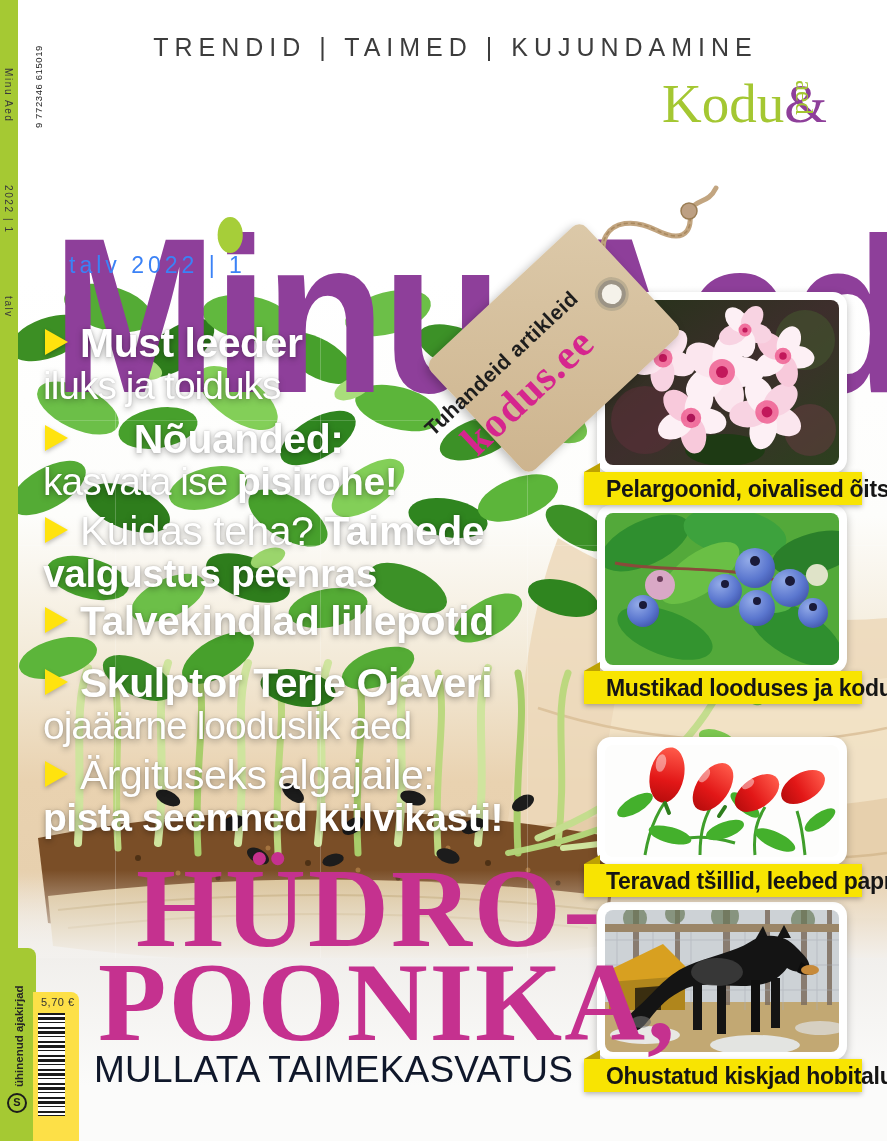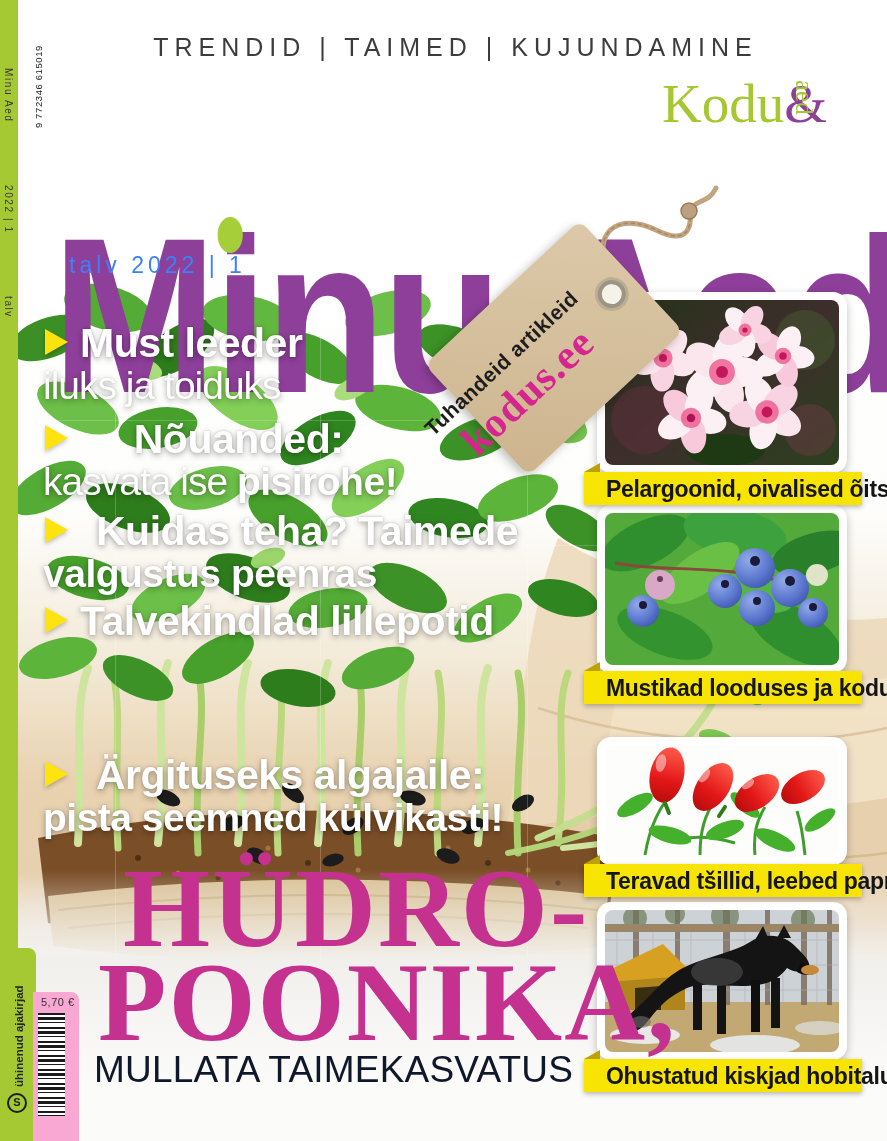--- a/index.html
+++ b/index.html
@@ -37,29 +37,29 @@
              text-align:center;}
   .tag-l1{font-size:21px;font-weight:bold;color:#1d1d1d;letter-spacing:.5px;}
   .tag-l2{font-family:"Liberation Serif",serif;font-size:42px;font-weight:bold;color:#d6258e;letter-spacing:1px;margin-top:2px;}
   
   .headline{position:absolute;left:43px;z-index:5;color:#fff;white-space:nowrap;
             text-shadow:0 2px 6px rgba(0,0,0,.35),0 0 2px rgba(0,0,0,.18);}
   .tri{position:absolute;left:2px;top:7px;width:0;height:0;border-top:13px solid transparent;
        border-bottom:13px solid transparent;border-left:23px solid #ffe30e;
        filter:drop-shadow(0 2px 2px rgba(0,0,0,.25));}
   .hl1{font-size:41px;font-weight:bold;letter-spacing:-.5px;line-height:1.04;padding-left:37px;}
-  .hl1 .reg{font-weight:700;margin-left:16px;}
+  .hl1 .reg{font-weight:400;}
   .hl2{font-size:39px;font-weight:400;letter-spacing:-1px;line-height:1.02;margin-top:1px;}
   .hl2 b{font-weight:bold;letter-spacing:-.5px;}
   .hl2.allbold{font-weight:bold;letter-spacing:-.5px;}
   .h1{top:322px;} .h2{top:418px;text-align:center;} .h3{top:510px;} .h4{top:600px;} .h5{top:662px;} .h6{top:754px;}
   
   .feat{position:absolute;z-index:4;font-family:"Liberation Serif",serif;font-weight:bold;color:#c5318f;
         line-height:1;white-space:nowrap;}
-  .feat1{left:123px;top:852px;font-size:112px;letter-spacing:2px;}
+  .feat1{left:136px;top:852px;font-size:112px;letter-spacing:2px;}
   .feat2{left:90px;top:946px;font-size:112px;letter-spacing:2px;margin-left:8px;}
   .feat-sub{position:absolute;left:94px;top:1049px;z-index:4;font-size:37px;font-weight:normal;color:#0f172a;
             letter-spacing:.2px;white-space:nowrap;font-family:"Liberation Sans",sans-serif;}
   
   .card{position:absolute;left:597px;width:234px;background:#fff;padding:8px;border-radius:14px;
         box-shadow:0 3px 8px rgba(0,0,0,.25);z-index:3;}
   .card svg{display:block;border-radius:8px;}
   .c1{top:292px;} .c2{top:505px;} .c3{top:737px;} .c4{top:902px;}
   .caption{position:absolute;left:584px;width:256px;height:33px;background:#f8e402;z-index:5;
            font-size:23px;font-weight:bold;color:#151515;line-height:34px;padding-left:22px;
@@ -67,21 +67,21 @@
   .caption::before{content:'';position:absolute;left:0;top:-9px;width:0;height:0;
                    border-right:16px solid #bda203;border-top:9px solid transparent;}
   .cap1{top:472px;} .cap2{top:671px;} .cap3{top:864px;} .cap4{top:1059px;}
   
   .green-corner{position:absolute;left:0;top:948px;width:36px;height:193px;background:#a5c933;
                 border-radius:0 8px 0 0;z-index:10;}
   .publisher{position:absolute;left:13px;top:1087px;transform:rotate(-90deg);transform-origin:0 0;
              width:92px;font-size:11.5px;font-weight:bold;color:#262626;white-space:nowrap;z-index:11;}
   .pub-logo{position:absolute;left:7px;top:1093px;width:16px;height:16px;border:2.5px solid #1c1c1c;border-radius:50%;
             z-index:11;font-size:11px;font-weight:bold;color:#1c1c1c;text-align:center;line-height:15px;}
-  .barcode-box{position:absolute;left:33px;top:992px;width:46px;height:149px;background:#f9a8d4;
+  .barcode-box{position:absolute;left:33px;top:992px;width:46px;height:149px;background:#fde047;
                border-radius:0 8px 0 0;z-index:10;}
   .price{position:absolute;left:8px;top:4px;font-size:11px;color:#333;letter-spacing:.5px;}
   .bars{position:absolute;left:5px;top:21px;width:27px;height:103px;
         background:repeating-linear-gradient(#1b1b1b 0 2px,#fff 2px 4px,#1b1b1b 4px 7px,#fff 7px 9px,
                    #1b1b1b 9px 10px,#fff 10px 14px);}
   .bcnum{position:absolute;left:33px;top:128px;transform:rotate(-90deg);transform-origin:0 0;
          width:110px;font-size:9.5px;color:#222;letter-spacing:.6px;white-space:nowrap;}
   
   .crease-v{position:absolute;top:278px;height:680px;width:1px;background:rgba(255,255,255,.22);z-index:2;}
   .crease-h{position:absolute;left:18px;width:869px;height:1px;background:rgba(255,255,255,.18);z-index:2;}
@@ -272,20 +272,25 @@
     <div class="hl2"><span>kasvata ise </span><b>pisirohe!</b></div>
   </div>
   <div class="headline h3">
     <span class="tri"></span>
     <div class="hl1"><span class="reg">Kuidas teha? </span><b>Taimede</b></div>
     <div class="hl2 allbold">valgustus peenras</div>
   </div>
   <div class="headline h4">
     <span class="tri"></span>
     <div class="hl1"><b>Talvekindlad lillepotid</b></div>
+  </div>
+  <div class="headline h5">
+    <span class="tri"></span>
+    <div class="hl1"><b>Skulptor Terje Ojaveri</b></div>
+    <div class="hl2">ojaäärne looduslik aed</div>
   </div>
   <div class="headline h6">
     <span class="tri"></span>
     <div class="hl1"><span class="reg">Ärgituseks algajaile:</span></div>
     <div class="hl2 allbold">pista seemned külvikasti!</div>
   </div>
 
   <div class="feat feat1">HÜDRO-</div>
   <div class="feat feat2">POONIKA,</div>
   <div class="feat-sub">MULLATA TAIMEKASVATUS</div>

